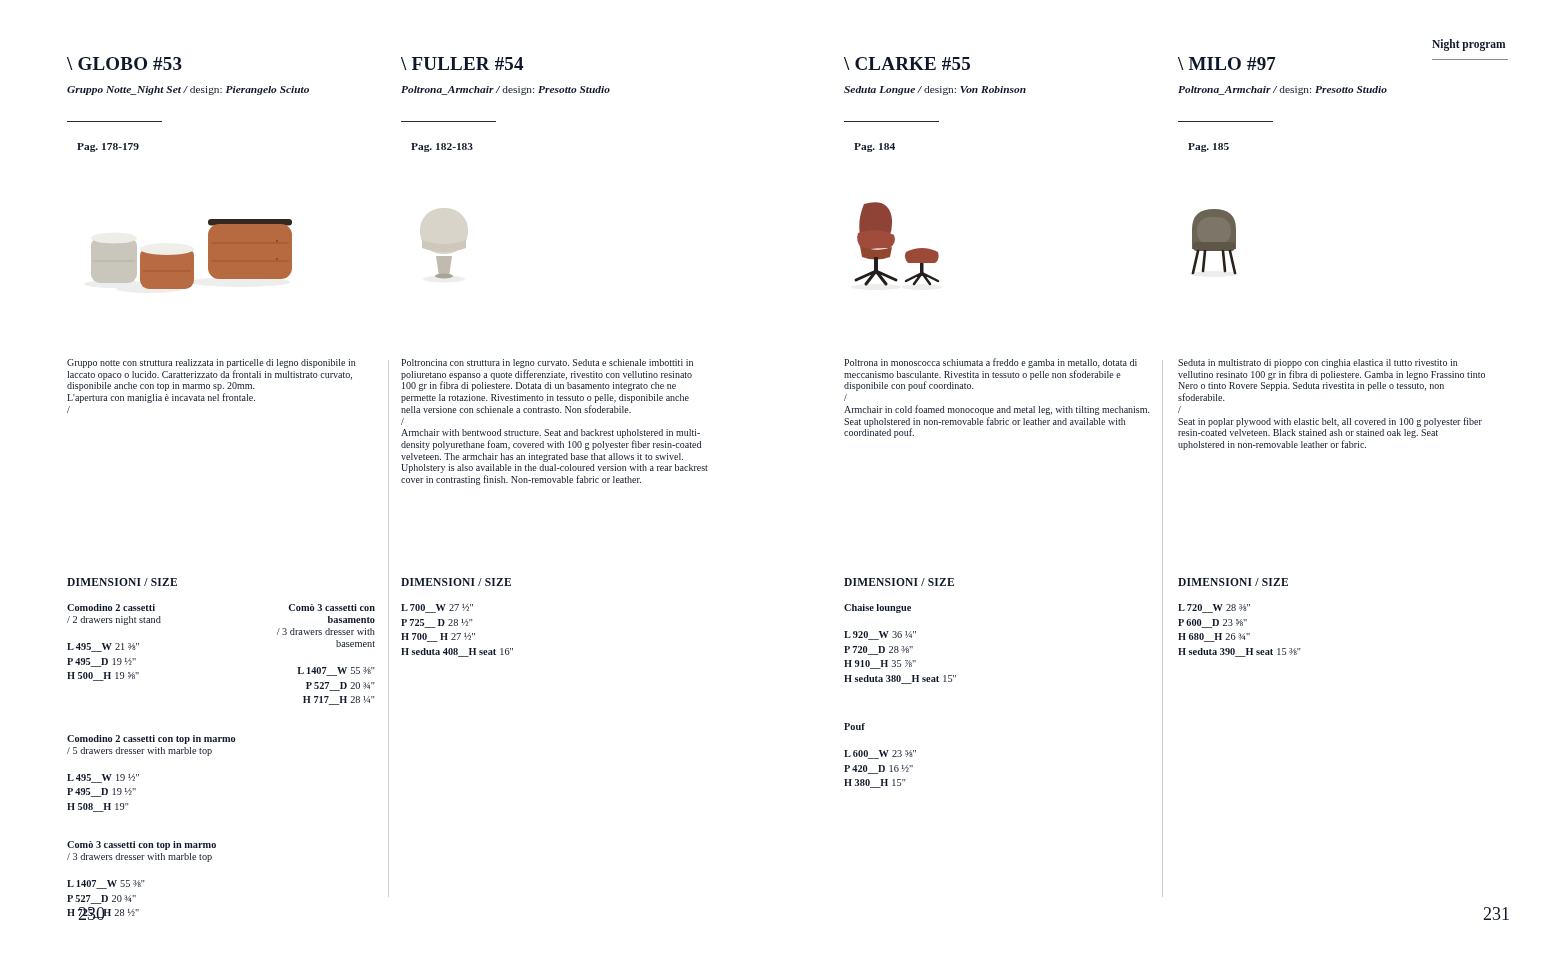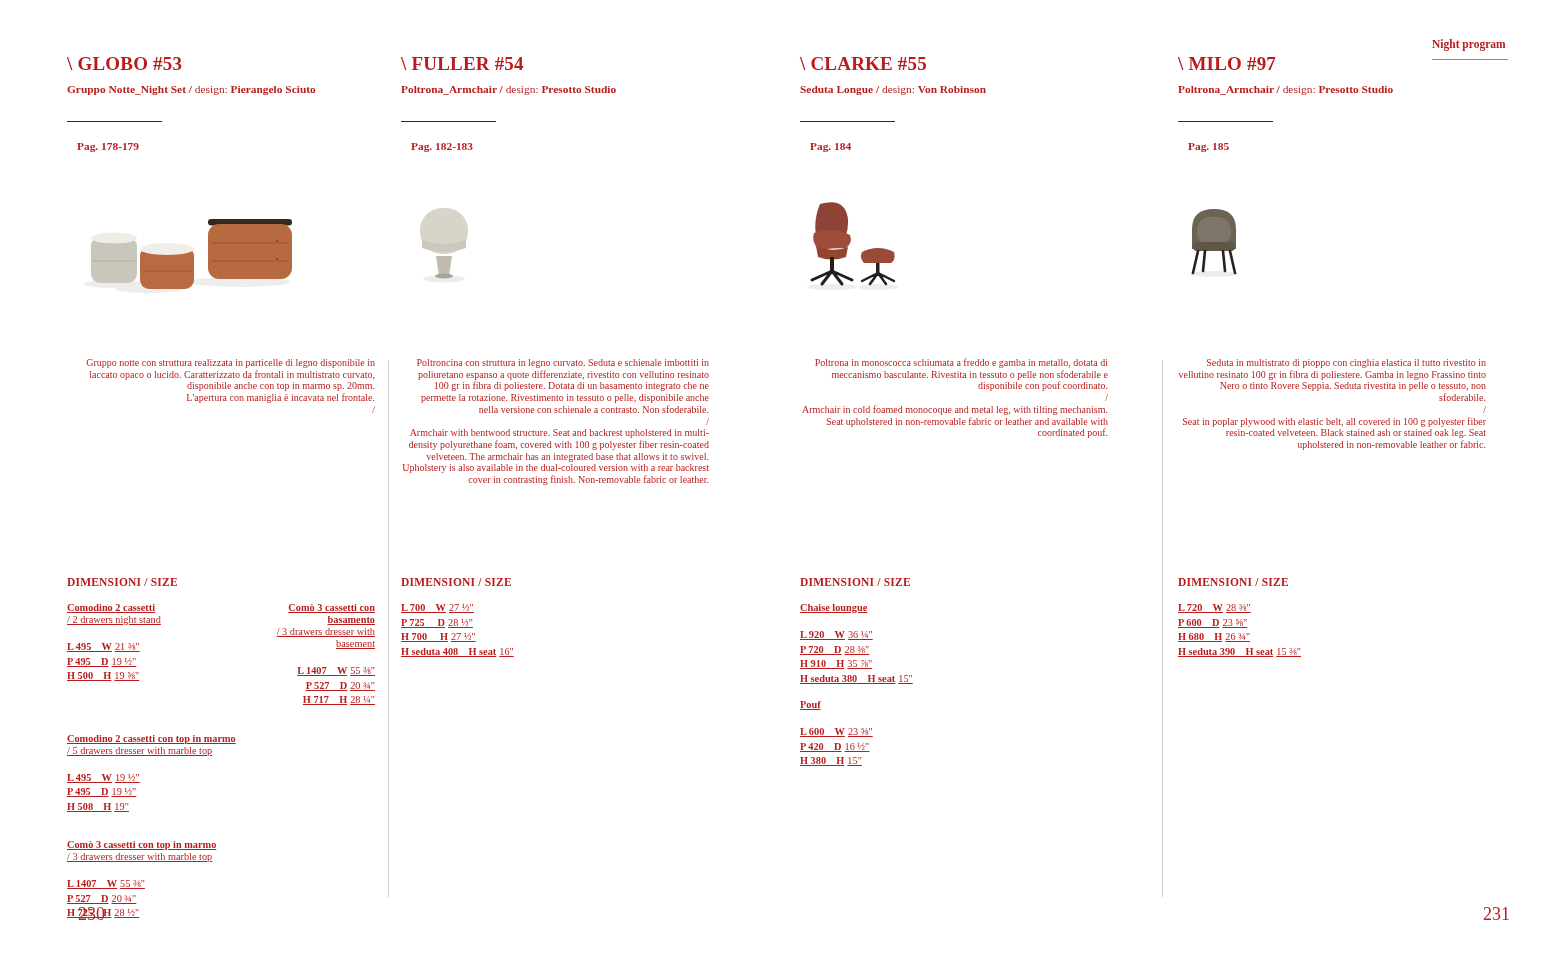--- a/index.html
+++ b/index.html
@@ -1,30 +1,30 @@
 <!DOCTYPE html>
 <html><head>
 <meta charset="utf-8">
 <style>
   html,body{margin:0;padding:0;background:#ffffff;}
   .page{position:relative;width:1550px;height:959px;background:#ffffff;overflow:hidden;
-        font-family:"Liberation Serif","DejaVu Serif",serif;color:#b91c1c;}
+        font-family:"Liberation Serif","DejaVu Serif",serif;color:#0f172a;}
   .col{position:absolute;top:0;width:308px;height:959px;}
   .title{position:absolute;top:53px;left:0;margin:0;font-size:19px;font-weight:bold;letter-spacing:.2px;white-space:nowrap;}
   .subtitle{position:absolute;top:83px;left:0;margin:0;font-size:11.4px;white-space:nowrap;}
-  .subtitle .bb{font-weight:bold;}
+  .subtitle .bb{font-weight:bold;font-style:italic;}
   .subtitle .lt{font-weight:normal;}
   .rule{position:absolute;top:121px;left:0;width:95px;height:0;border-top:1.5px solid #2b2b2b;}
   .pag{position:absolute;top:130px;left:0;margin:10px;font-size:11.4px;font-weight:bold;}
   .imgbox{position:absolute;top:190px;left:0;width:308px;height:120px;}
-  .desc{position:absolute;top:357px;left:0;width:308px;font-size:10px;line-height:11.7px;text-align:right;}
+  .desc{position:absolute;top:357px;left:0;width:308px;font-size:10px;line-height:11.7px;}
   .desc .txt{white-space:pre-line;}
   .dims{position:absolute;top:576px;left:0;width:308px;}
   .dim-title{margin:0;font-size:11.5px;font-weight:bold;letter-spacing:.2px;}
-  .dim-groups{margin-top:14px;display:flex;flex-direction:column;gap:12px;text-decoration:underline;}
+  .dim-groups{margin-top:14px;display:flex;flex-direction:column;gap:34px;}
   .dim-groups.two-col{display:grid;grid-template-columns:173px 1fr;grid-auto-rows:min-content;row-gap:24px;}
   .dim-groups.two-col .group:nth-child(2){grid-column:2;grid-row:1;text-align:right;}
   .dim-groups.two-col .group:nth-child(n+3){grid-column:1;}
   .group-head{margin-bottom:15px;}
   .h-it{font-size:10.3px;font-weight:bold;line-height:12px;}
   .h-en{font-size:10.3px;line-height:12px;}
   .dim-row{font-size:10.3px;line-height:12px;margin-bottom:2.5px;}
   .dim-row .bb{font-weight:bold;}
   .dim-row .rr{margin-left:3px;}
   .corner{position:absolute;top:38px;right:42px;text-align:left;}
@@ -150,21 +150,21 @@
           <div class="group">
             <div class="dim-row"><span class="bb">L 700__W</span><span class="rr">27 ½"</span></div>
             <div class="dim-row"><span class="bb">P 725__ D</span><span class="rr">28 ½"</span></div>
             <div class="dim-row"><span class="bb">H 700__ H</span><span class="rr">27 ½"</span></div>
             <div class="dim-row"><span class="bb">H seduta 408__H seat</span><span class="rr">16"</span></div>
           </div>
         </div>
     </div>
   </section>
 
-  <section class="col" style="left:800px">
+  <section class="col" style="left:844px">
     <h1 class="title">\ CLARKE #55</h1>
     <p class="subtitle"><span class="bb">Seduta Longue</span><span class="bb"> / </span><span class="lt">design: </span><span class="bb">Von Robinson</span></p>
     <div class="rule"></div>
     <p class="pag">Pag. 184</p>
     <div class="imgbox">
       <svg width="110" height="95" viewBox="0 0 110 95" style="margin:10px 0 0 4px">
         <ellipse cx="28" cy="87" rx="25" ry="3" fill="#ededeb"></ellipse>
         <ellipse cx="74" cy="87" rx="20" ry="3" fill="#ededeb"></ellipse>
         <g>
           <path d="M16 4 Q42 -3 44 20 Q45 38 33 47 L17 50 Q6 28 16 4 Z" fill="#8e4336"></path>

